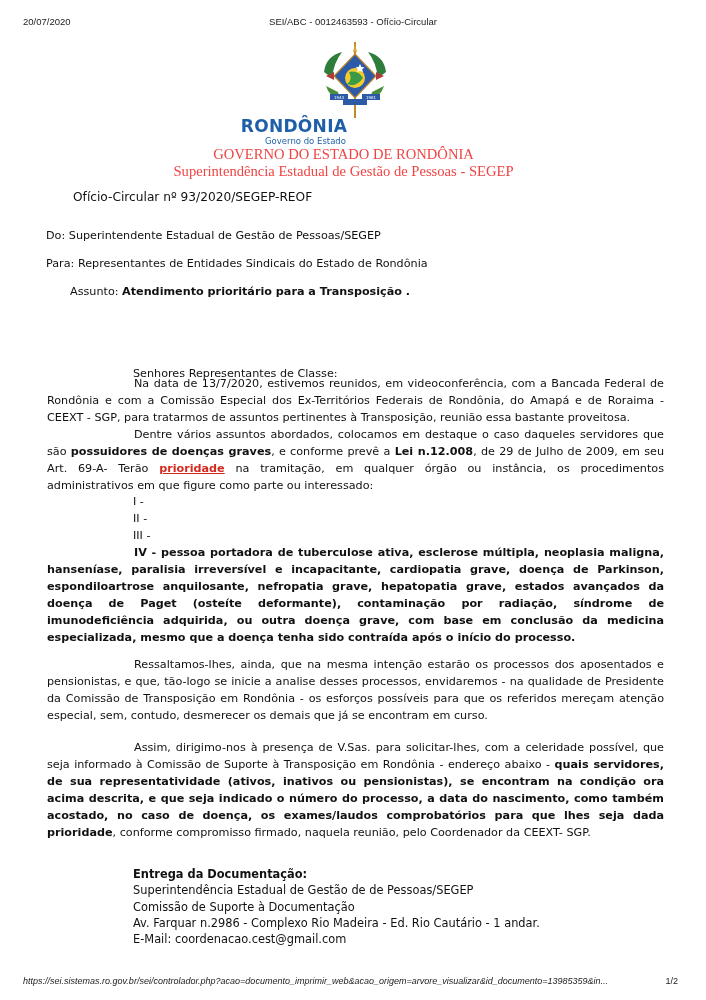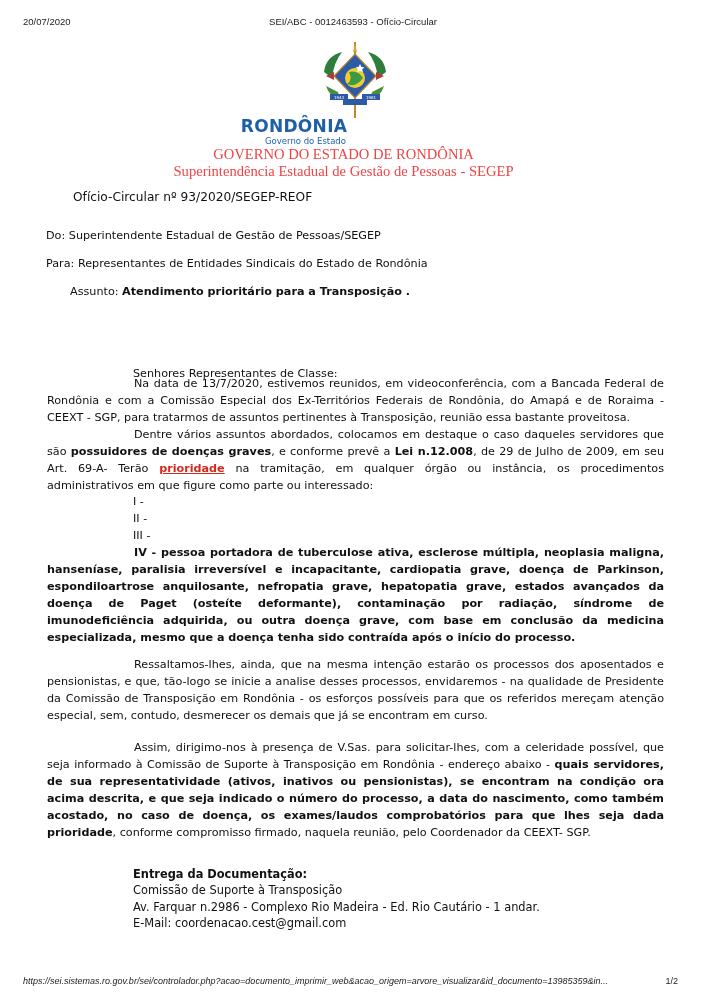--- a/index.html
+++ b/index.html
@@ -104,21 +104,22 @@
 <div class="roman r3">III -</div>
 
 <p class="body-block indent p4">IV - pessoa portadora de tuberculose ativa, esclerose múltipla, neoplasia maligna, hanseníase, paralisia irreversível e incapacitante, cardiopatia grave, doença de Parkinson, espondiloartrose anquilosante, nefropatia grave, hepatopatia grave, estados avançados da doença de Paget (osteíte deformante), contaminação por radiação, síndrome de imunodeficiência adquirida, ou outra doença grave, com base em conclusão da medicina especializada, mesmo que a doença tenha sido contraída após o início do processo.</p>
 
 <p class="body-block indent p5">Ressaltamos-lhes, ainda, que na mesma intenção estarão os processos dos aposentados e pensionistas, e que, tão-logo se inicie a analise desses processos, envidaremos - na qualidade de Presidente da Comissão de Transposição em Rondônia - os esforços possíveis para que os referidos mereçam atenção especial, sem, contudo, desmerecer os demais que já se encontram em curso.</p>
 
 <p class="body-block indent p6"><span>Assim, dirigimo-nos à presença de V.Sas. para solicitar-lhes, com a celeridade possível, que seja informado à Comissão de Suporte à Transposição em Rondônia - endereço abaixo - </span><b>quais servidores, de sua representatividade (ativos, inativos ou pensionistas), se encontram na condição ora acima descrita, e que seja indicado o número do processo, a data do nascimento, como também acostado, no caso de doença, os exames/laudos comprobatórios para que lhes seja dada prioridade</b><span>, conforme compromisso firmado, naquela reunião, pelo Coordenador da CEEXT- SGP.</span></p>
 
 <div class="delivery">
   <div class="head">Entrega da Documentação:</div>
-  <div>Comissão de Suporte à Transposição</div>
+  <div>Superintendência Estadual de Gestão de de Pessoas/SEGEP</div>
+  <div>Comissão de Suporte à Documentação</div>
   <div>Av. Farquar n.2986 - Complexo Rio Madeira - Ed. Rio Cautário - 1 andar.</div>
   <div>E-Mail: coordenacao.cest@gmail.com</div>
 </div>
 
 <div class="print-footer">
   <span class="url">https://sei.sistemas.ro.gov.br/sei/controlador.php?acao=documento_imprimir_web&amp;acao_origem=arvore_visualizar&amp;id_documento=13985359&amp;in...</span>
   <span class="page">1/2</span>
 </div>
 
 </body></html>

